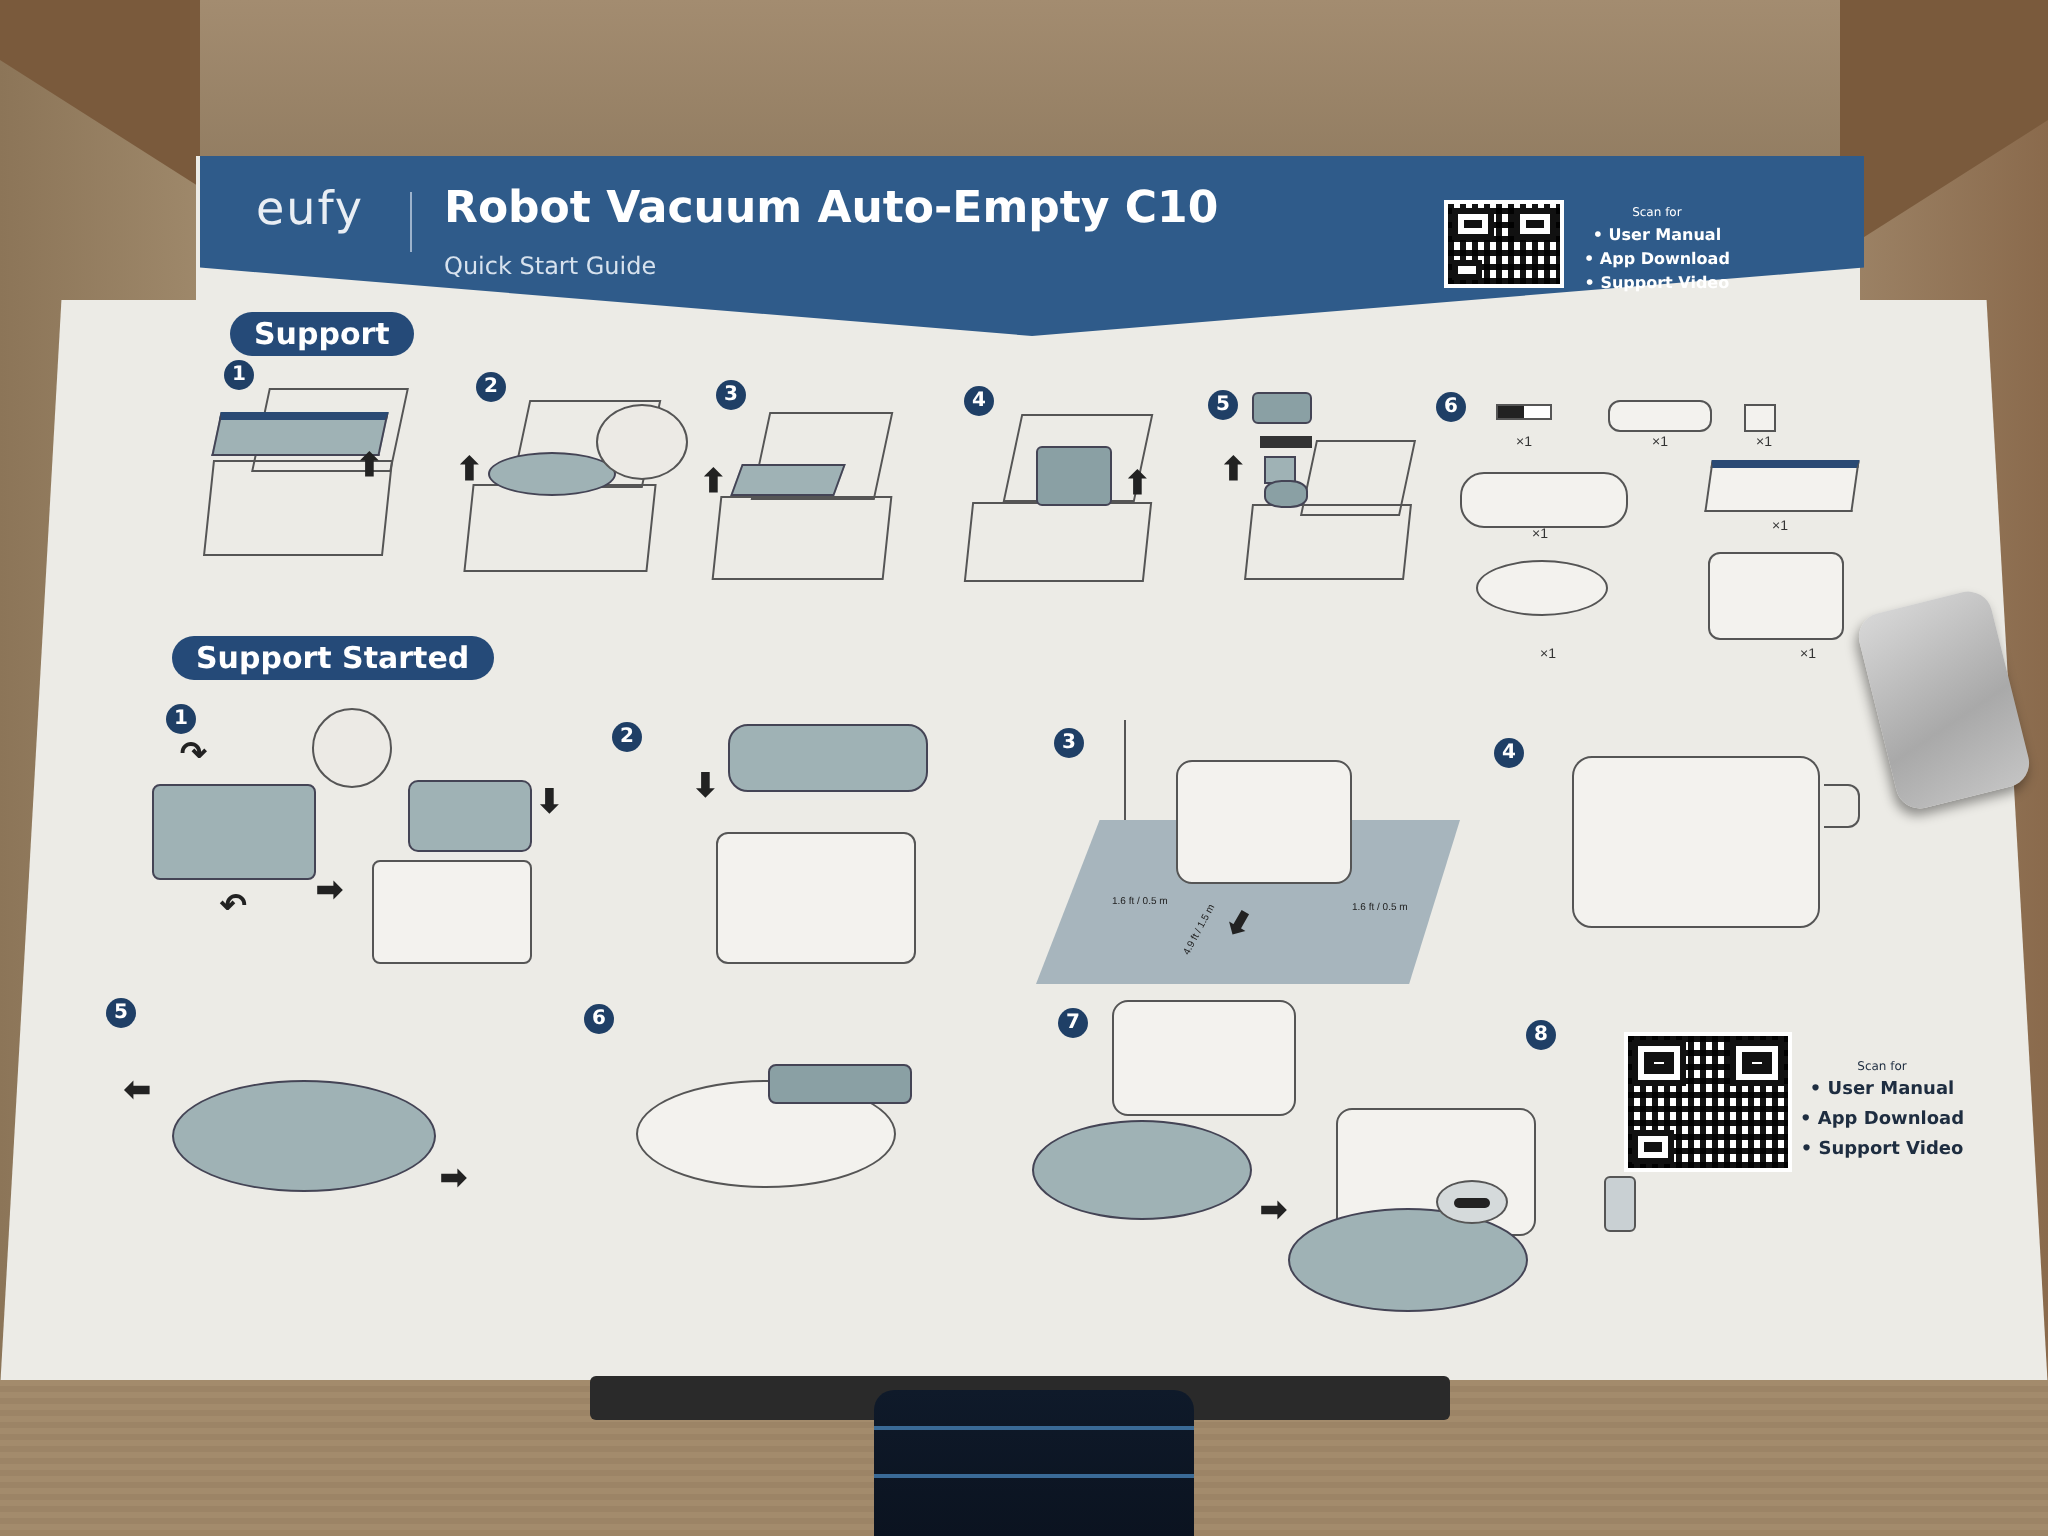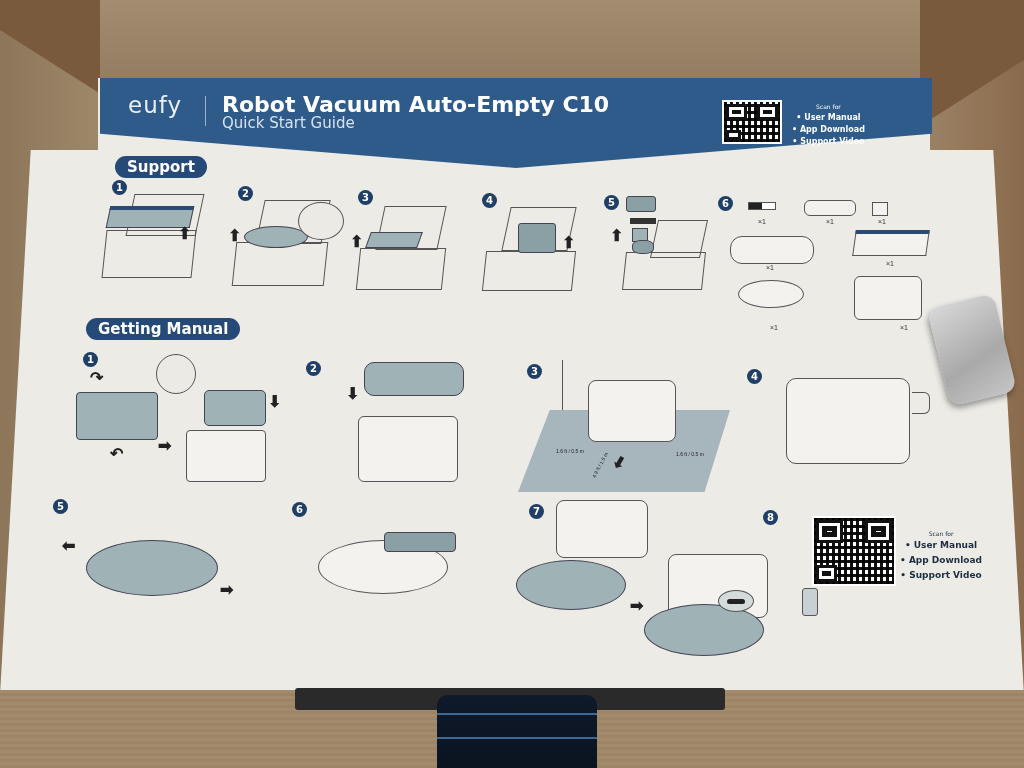--- a/index.html
+++ b/index.html
@@ -64,21 +64,21 @@
     font-size: 23px; letter-spacing: 1px; font-family: "DejaVu Sans", sans-serif;
   }
   .header-divider {
     position: absolute; left: 205px; top: 96px; width: 1px; height: 30px; background: #9db3cc;
   }
   .title {
     position: absolute; left: 222px; top: 92px; color: #fff;
     font-size: 22px; font-weight: bold; font-family: "DejaVu Sans", sans-serif;
   }
   .subtitle {
-    position: absolute; left: 222px; top: 114px; color: #d7e2ee; font-size: 15px;
+    position: absolute; left: 222px; top: 126px; color: #d7e2ee; font-size: 12px;
     font-family: "DejaVu Sans", sans-serif;
   }
   .qr {
     position: absolute; background: #fff; border: 2px solid #fff;
     background-image:
       repeating-linear-gradient(90deg, #111 0 3px, transparent 3px 6px),
       repeating-linear-gradient(0deg, #111 0 3px, transparent 3px 7px);
     background-blend-mode: multiply;
   }
   .qr::before, .qr::after {
@@ -236,21 +236,21 @@
   <div class="line-obj" style="position:absolute;left:0px;top:40px;width:84px;height:28px;border-radius:12px"></div>
   <div class="qty" style="left:36px;top:68px">×1</div>
   <div class="line-obj" style="position:absolute;left:124px;top:34px;width:74px;height:26px;border-top:4px solid #2a4a74;transform:skewX(-8deg)"></div>
   <div class="qty" style="left:156px;top:64px">×1</div>
   <div class="line-obj" style="position:absolute;left:8px;top:84px;width:66px;height:28px;border-radius:50%"></div>
   <div class="qty" style="left:40px;top:128px">×1</div>
   <div class="line-obj" style="position:absolute;left:124px;top:80px;width:68px;height:44px;border-radius:6px"></div>
   <div class="qty" style="left:170px;top:128px">×1</div>
 </div>
 
-<div class="section-pill pill-getting">Getting Manual</div>
+<div class="section-pill pill-getting">Support Started</div>
 
 <div class="step-num" style="left:83px;top:352px">1</div>
 <div class="ill" style="left:70px;top:350px;width:210px;height:135px">
   <div class="teal" style="position:absolute;left:6px;top:42px;width:82px;height:48px;border-radius:4px"></div>
   <div class="arrow-right" style="left:20px;top:20px">↷</div>
   <div class="arrow-left" style="left:40px;top:96px">↶</div>
   <div style="position:absolute;left:86px;top:4px;width:40px;height:40px;border-radius:50%;border:1px solid #555;background:#eceae5"></div>
   <div class="teal" style="position:absolute;left:134px;top:40px;width:62px;height:36px;border-radius:5px"></div>
   <div class="arrow-down" style="left:198px;top:44px">⬇</div>
   <div class="arrow-right" style="left:88px;top:88px">➡</div>

